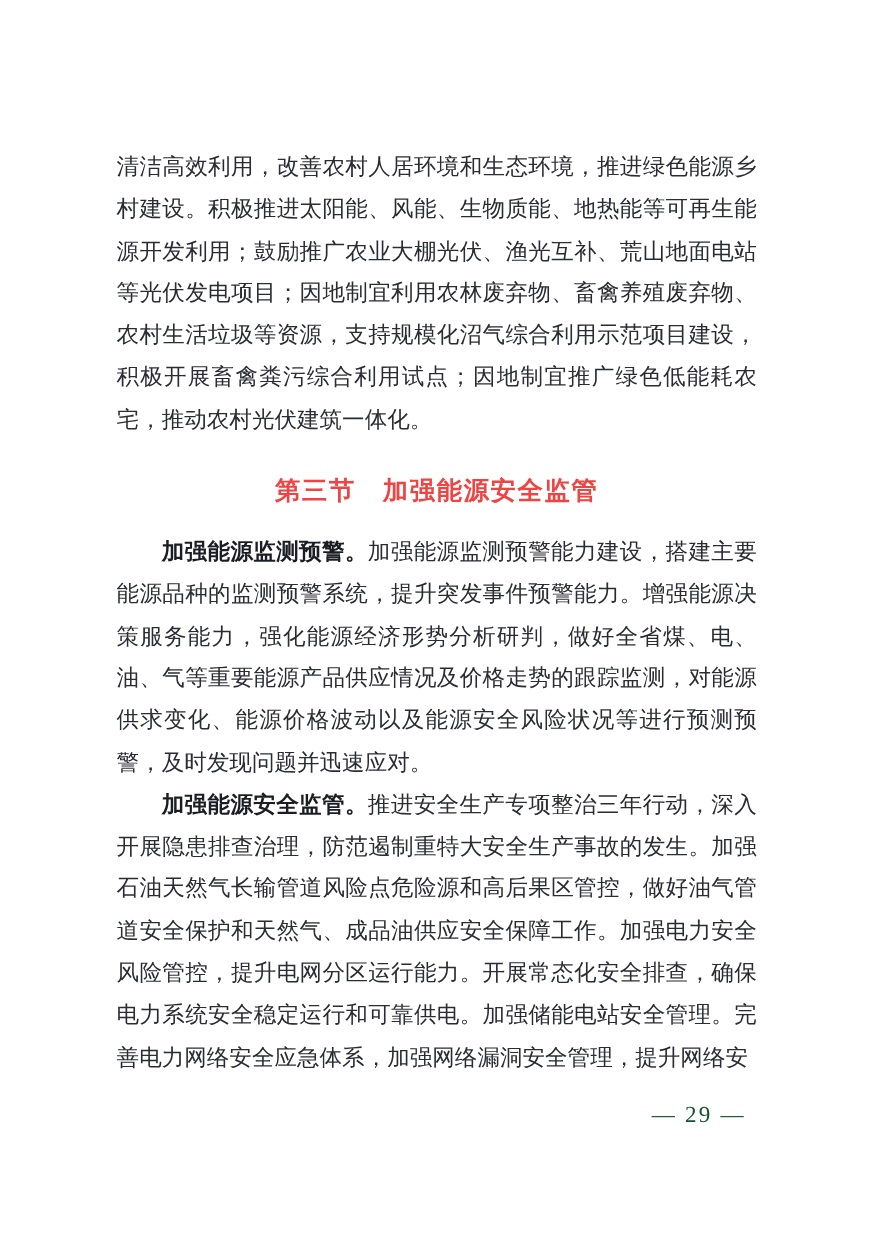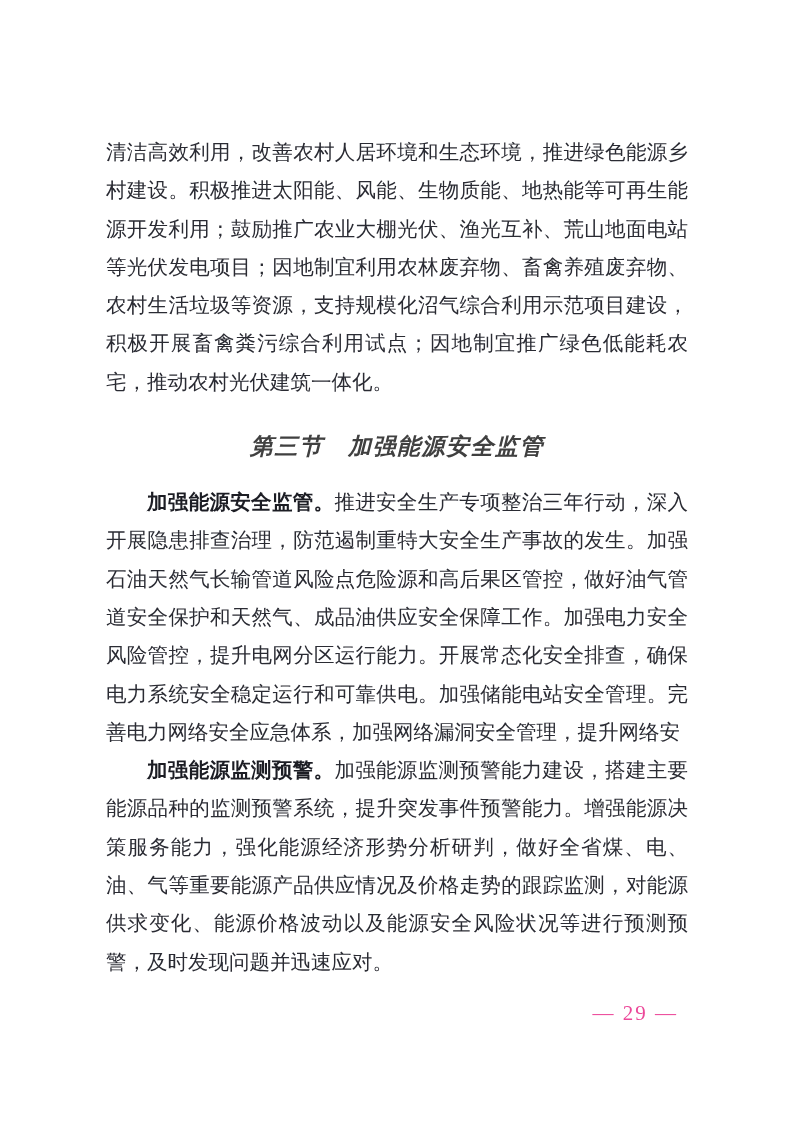--- a/index.html
+++ b/index.html
@@ -36,53 +36,52 @@
   .lead-bold {
     font-weight: bold;
     font-family: "Liberation Sans", sans-serif;
     color: #1c1d24;
   }
   .section-heading {
     font-family: "Liberation Sans", sans-serif;
     font-weight: bold;
     font-size: 23px;
     line-height: 38px;
-    color: #404040;
+    color: #ef4444;
     text-align: center;
     text-align-last: center;
     text-indent: 0;
     letter-spacing: 1.5px;
     margin: 26px 0 18px 0 !important;
-    font-style: italic;
   }
   .page-footer {
     position: absolute;
     top: 1000px;
     right: 112px;
     font-family: "Liberation Serif", serif;
     font-size: 21px;
     line-height: 26px;
-    color: #ec4899;
+    color: #14532d;
     letter-spacing: 2px;
     white-space: nowrap;
     text-align: right;
   }
 </style>
 </head>
 <body>
 
 <div class="page">
 
   <div class="content">
 
     <p class="para"><span>清洁高效利用，改善农村人居环境和生态环境，推进绿色能源乡村建设。积极推进太阳能、风能、生物质能、地热能等可再生能源开发利用；鼓励推广农业大棚光伏、渔光互补、荒山地面电站等光伏发电项目；因地制宜利用农林废弃物、畜禽养殖废弃物、农村生活垃圾等资源，支持规模化沼气综合利用示范项目建设，积极开展畜禽粪污综合利用试点；因地制宜推广绿色低能耗农宅，推动农村光伏建筑一体化。</span></p>
 
     <p class="section-heading">第三节　加强能源安全监管</p>
 
+    <p class="para para-indent"><span class="lead-bold">加强能源监测预警。</span><span>加强能源监测预警能力建设，搭建主要能源品种的监测预警系统，提升突发事件预警能力。增强能源决策服务能力，强化能源经济形势分析研判，做好全省煤、电、油、气等重要能源产品供应情况及价格走势的跟踪监测，对能源供求变化、能源价格波动以及能源安全风险状况等进行预测预警，及时发现问题并迅速应对。</span></p>
+
     <p class="para para-indent"><span class="lead-bold">加强能源安全监管。</span><span>推进安全生产专项整治三年行动，深入开展隐患排查治理，防范遏制重特大安全生产事故的发生。加强石油天然气长输管道风险点危险源和高后果区管控，做好油气管道安全保护和天然气、成品油供应安全保障工作。加强电力安全风险管控，提升电网分区运行能力。开展常态化安全排查，确保电力系统安全稳定运行和可靠供电。加强储能电站安全管理。完善电力网络安全应急体系，加强网络漏洞安全管理，提升网络安</span></p>
-
-    <p class="para para-indent"><span class="lead-bold">加强能源监测预警。</span><span>加强能源监测预警能力建设，搭建主要能源品种的监测预警系统，提升突发事件预警能力。增强能源决策服务能力，强化能源经济形势分析研判，做好全省煤、电、油、气等重要能源产品供应情况及价格走势的跟踪监测，对能源供求变化、能源价格波动以及能源安全风险状况等进行预测预警，及时发现问题并迅速应对。</span></p>
 
   </div>
 
   <div class="page-footer">— 29 —</div>
 
 </div>
 
 </body></html>

